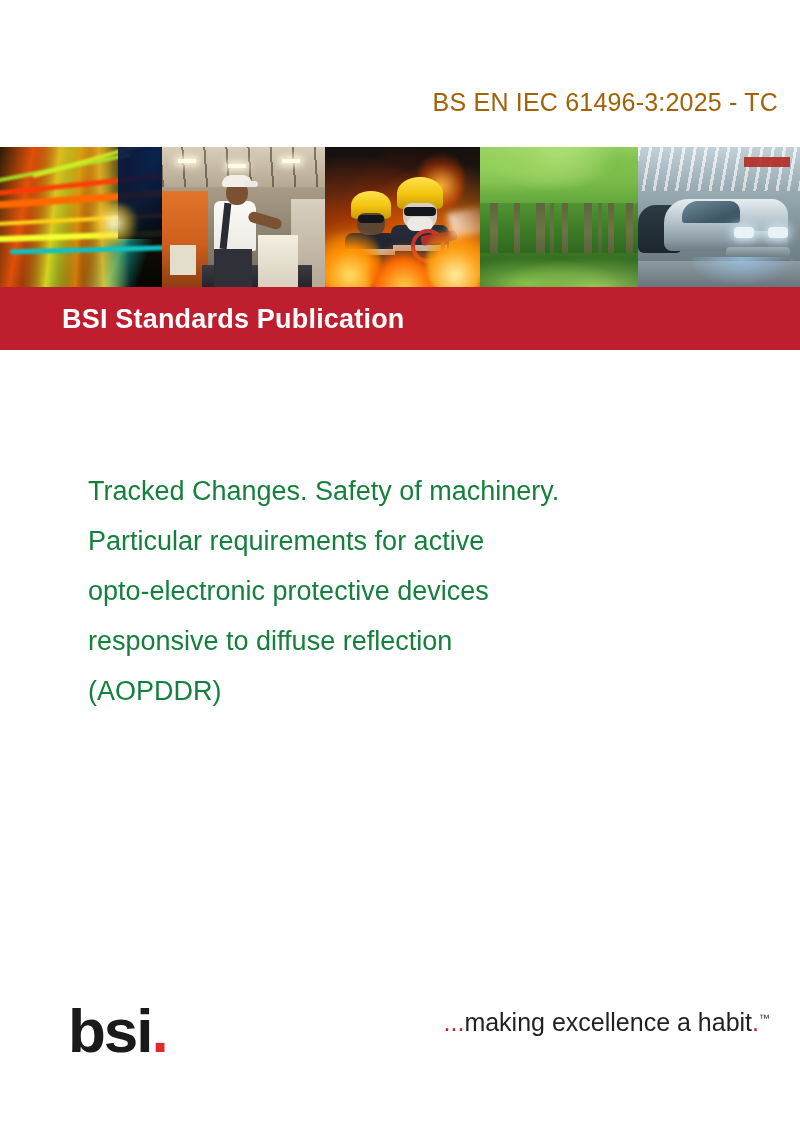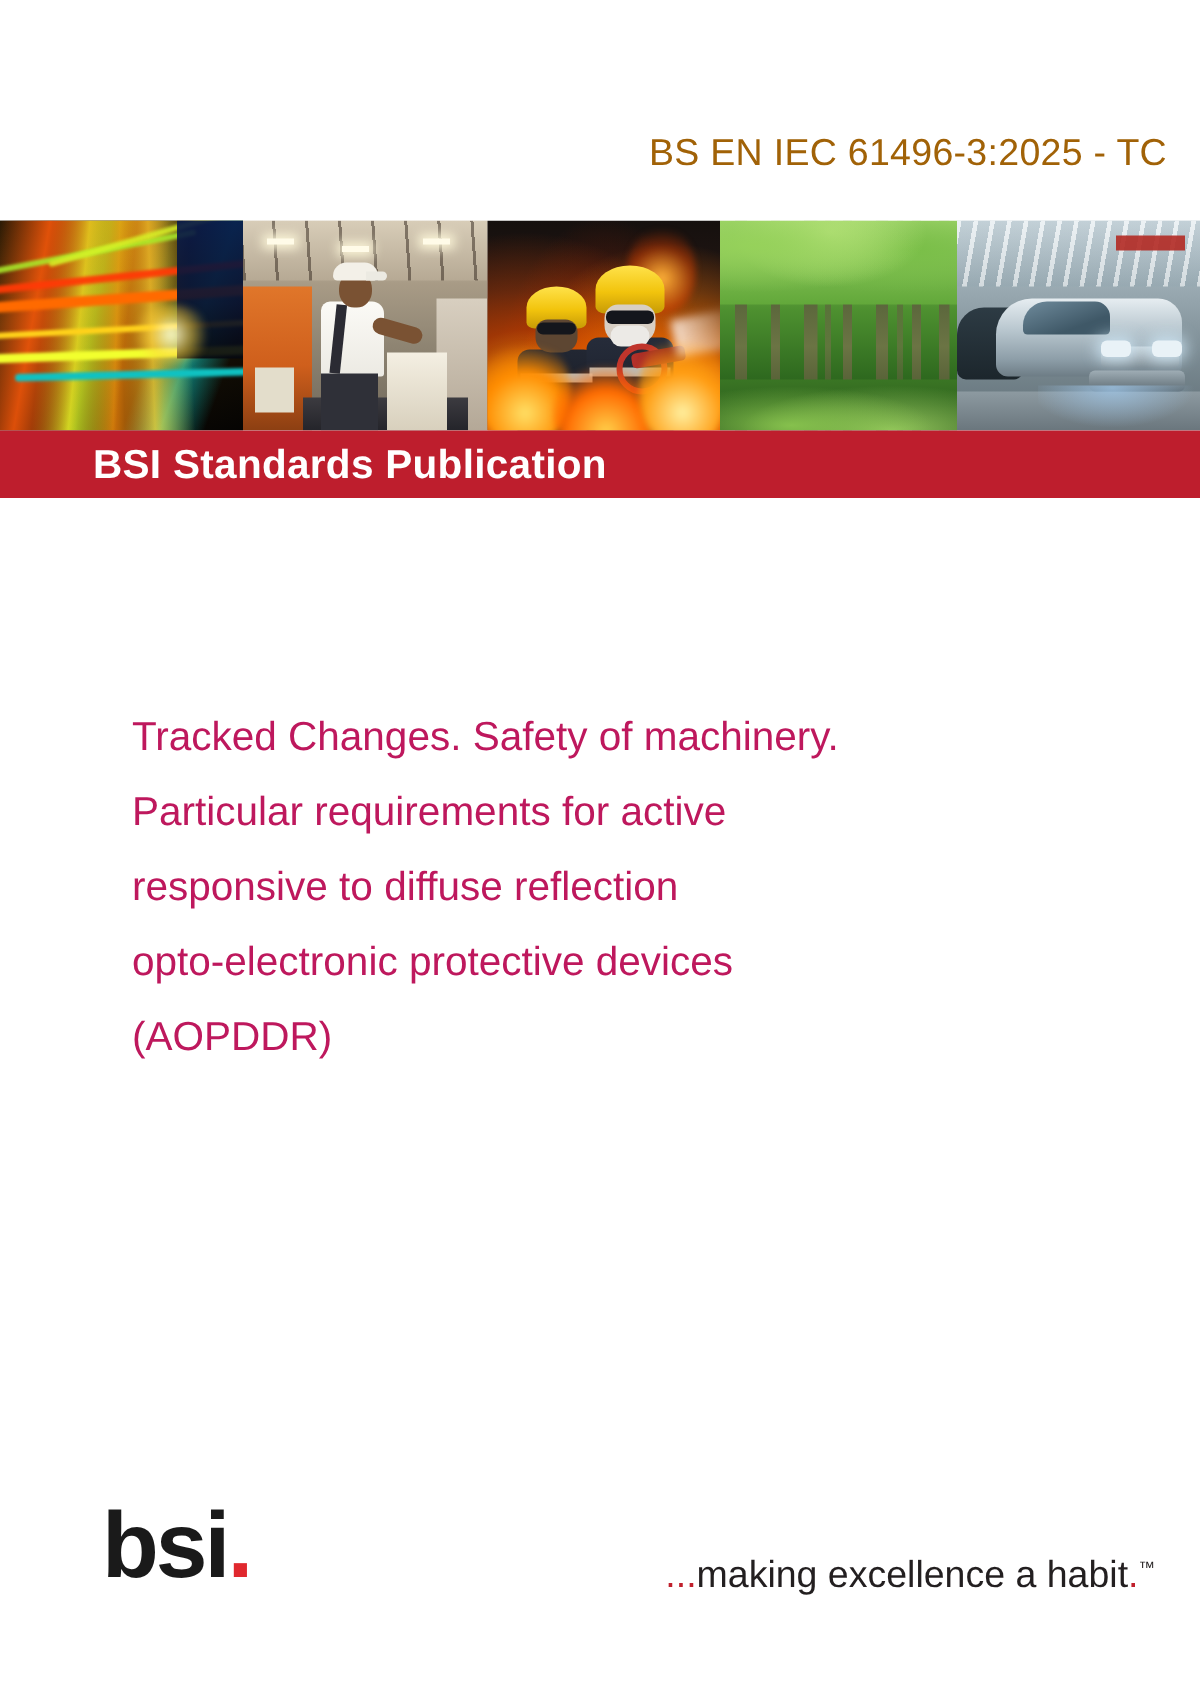--- a/index.html
+++ b/index.html
@@ -269,21 +269,21 @@
     position: absolute; left: 0; bottom: 0; width: 100%; height: 26px;
     background: linear-gradient(180deg, #8d9aa1 0%, #6a767d 100%);
   }
 
   
   .red-banner {
     position: absolute;
     left: 0;
     top: 287px;
     width: 800px;
-    height: 45px;
+    height: 63px;
     background: #be1e2d;
   }
   .red-banner-text {
     position: absolute;
     left: 62px;
     top: 50%;
     transform: translateY(-50%);
     color: #ffffff;
     font-size: 27px;
     font-weight: bold;
@@ -294,41 +294,41 @@
   
   .doc-title {
     position: absolute;
     left: 88px;
     top: 466px;
     width: 640px;
   }
   .doc-title .tline {
     font-size: 27px;
     line-height: 50px;
-    color: #be185d;
+    color: #15803d;
     white-space: nowrap;
   }
 
   
   .bsi-logo {
     position: absolute;
     left: 68px;
     top: 1000px;
     font-size: 62px;
     font-weight: bold;
     color: #1a1a1a;
     letter-spacing: -2px;
     line-height: 1;
   }
   .bsi-logo .dot { color: #e0282e; }
 
   .tagline {
     position: absolute;
     right: 30px;
-    top: 1036px;
+    top: 1008px;
     font-size: 25px;
     color: #231f20;
     white-space: nowrap;
     margin-left: 24px;
   }
   .tagline .ellipsis { color: #c0202c; }
   .tagline .period { color: #c0202c; }
   .tagline .tm {
     font-size: 11px;
     vertical-align: super;
@@ -423,20 +423,20 @@
 
 </div>
 
 <div class="red-banner">
   <span class="red-banner-text">BSI Standards Publication</span>
 </div>
 
 <div class="doc-title">
   <div class="tline">Tracked Changes. Safety of machinery.</div>
   <div class="tline">Particular requirements for active</div>
+  <div class="tline">opto-electronic protective devices</div>
   <div class="tline">responsive to diffuse reflection</div>
-  <div class="tline">opto-electronic protective devices</div>
   <div class="tline">(AOPDDR)</div>
 </div>
 
 <div class="bsi-logo"><span>bsi</span><span class="dot">.</span></div>
 
 <div class="tagline"><span class="ellipsis">...</span><span>making excellence a habit</span><span class="period">.</span><span class="tm">™</span></div>
 
 </body></html>

